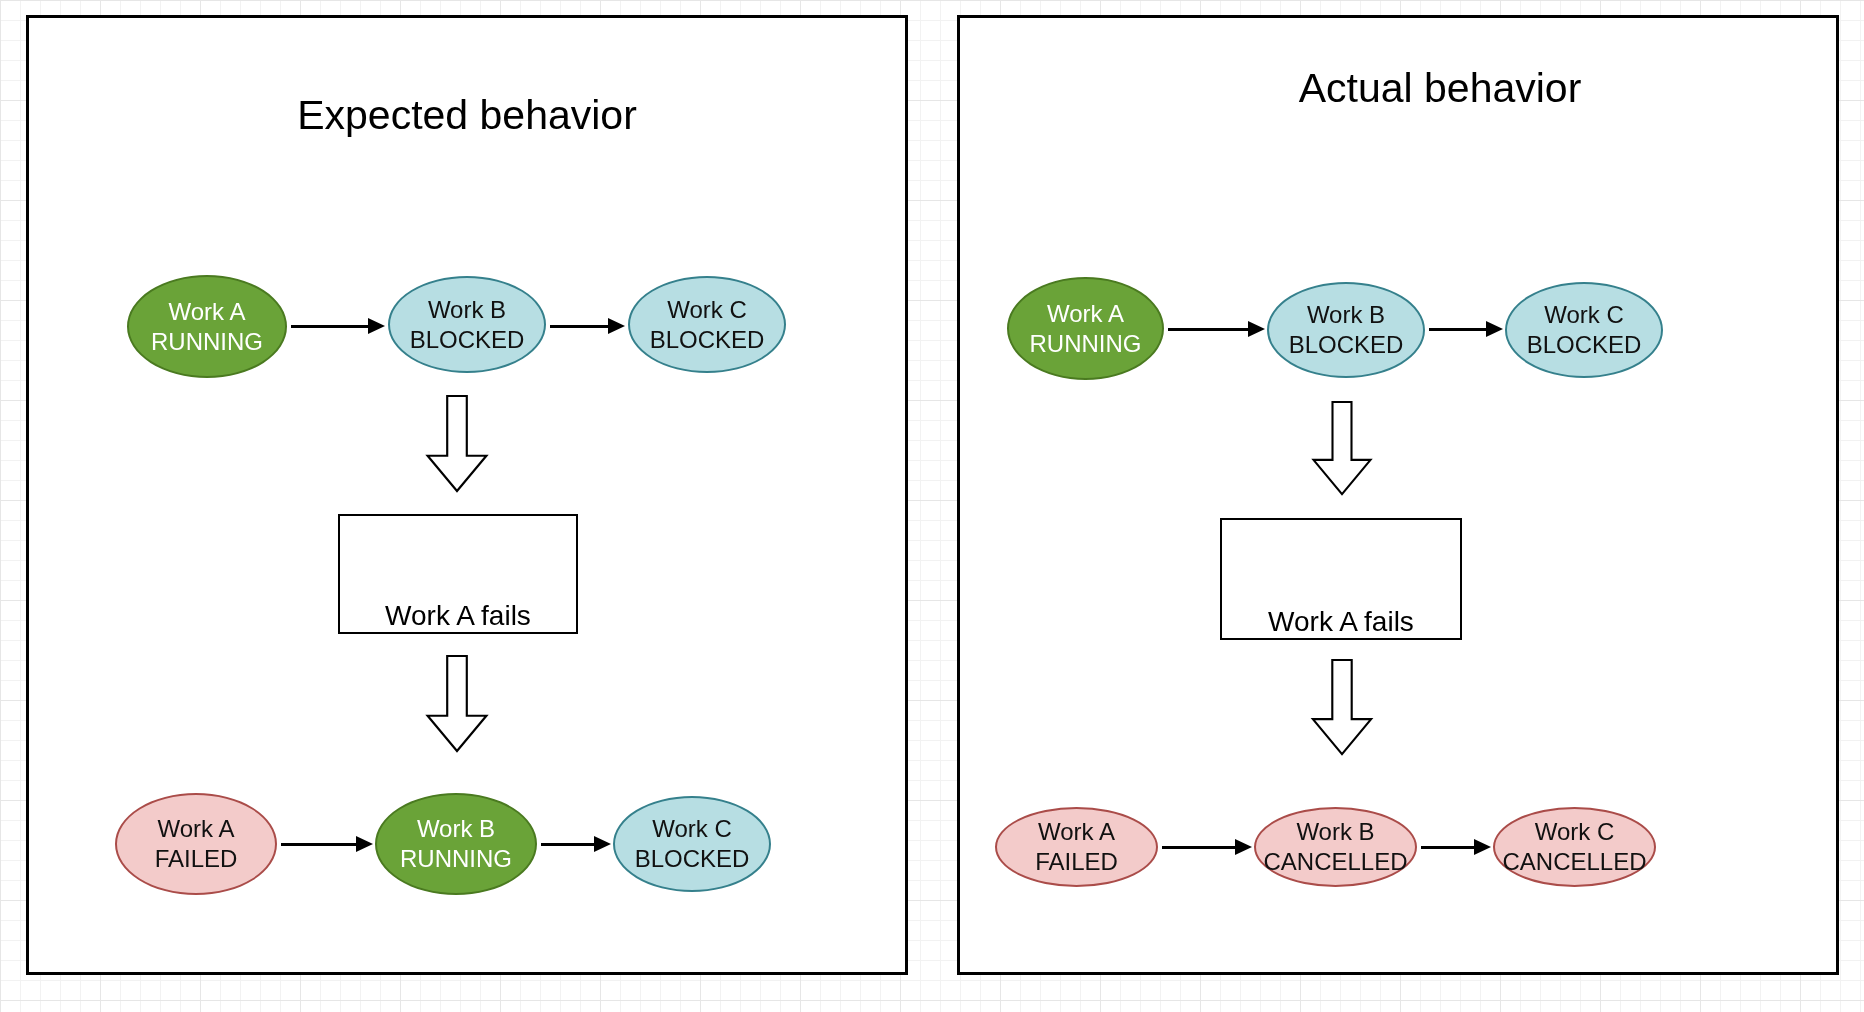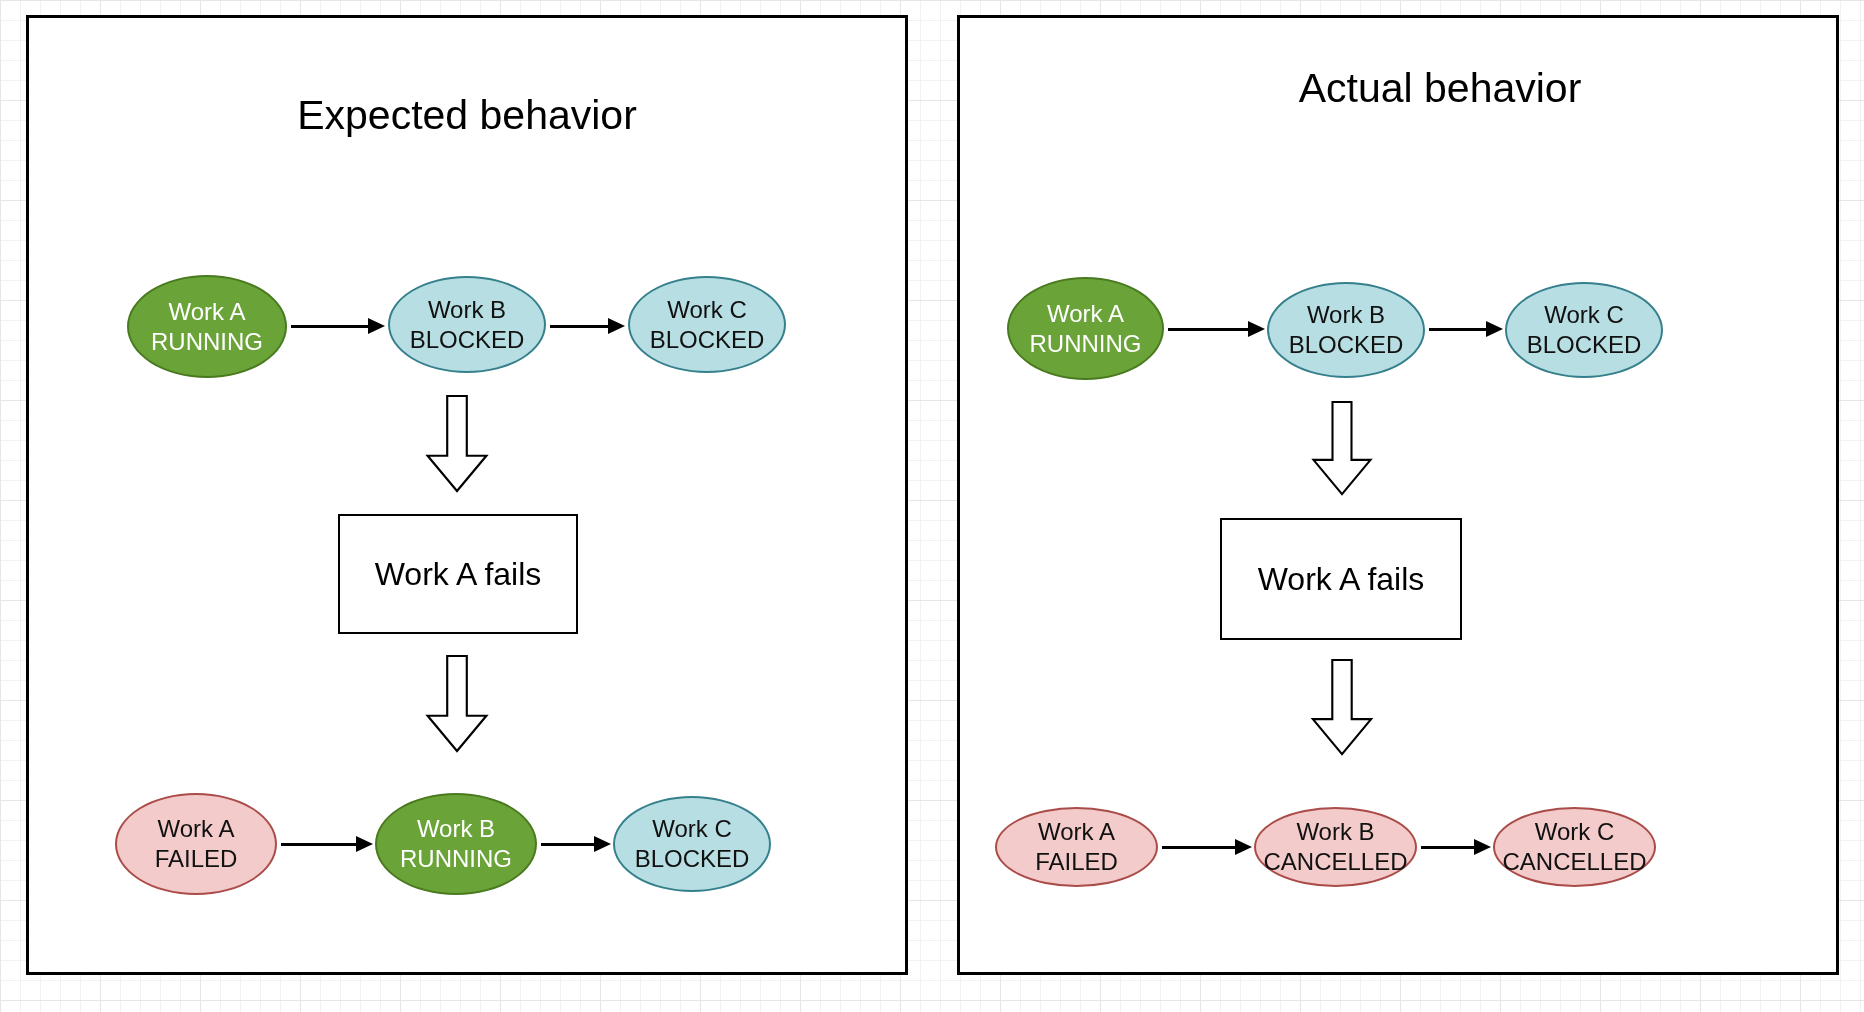--- a/index.html
+++ b/index.html
@@ -44,22 +44,22 @@
     text-align:center;font-size:24px;line-height:30px;
   }
   .node-line{display:block;white-space:nowrap;}
   .st-running{background:var(--running-fill,#6aa338);border-color:var(--running-stroke,#4a7a20);color:var(--running-text,#ffffff);}
   .st-blocked{background:var(--blocked-fill,#b7dee3);border-color:var(--blocked-stroke,#35808c);color:var(--blocked-text,#111111);}
   .st-failed,.st-cancelled{background:var(--failed-fill,#f3cbca);border-color:var(--failed-stroke,#aa4c49);color:var(--failed-text,#111111);}
 
   .event-box{
     position:absolute;box-sizing:border-box;
     background:#ffffff;border:2px solid var(--line,#000000);
-    display:flex;align-items:center;justify-content:center;
-    font-size:32px;color:var(--box-text,#000000);
+    display:flex;align-items:flex-end;justify-content:center;
+    font-size:28px;color:var(--box-text,#000000);
   }
 
   .harrow{position:absolute;height:18px;}
   .harrow .shaft{
     position:absolute;left:0;right:13px;top:7.5px;height:3px;
     background:var(--line,#000000);
   }
   .harrow .head{
     position:absolute;right:0;top:0.5px;width:0;height:0;
     border-left:17px solid var(--line,#000000);

